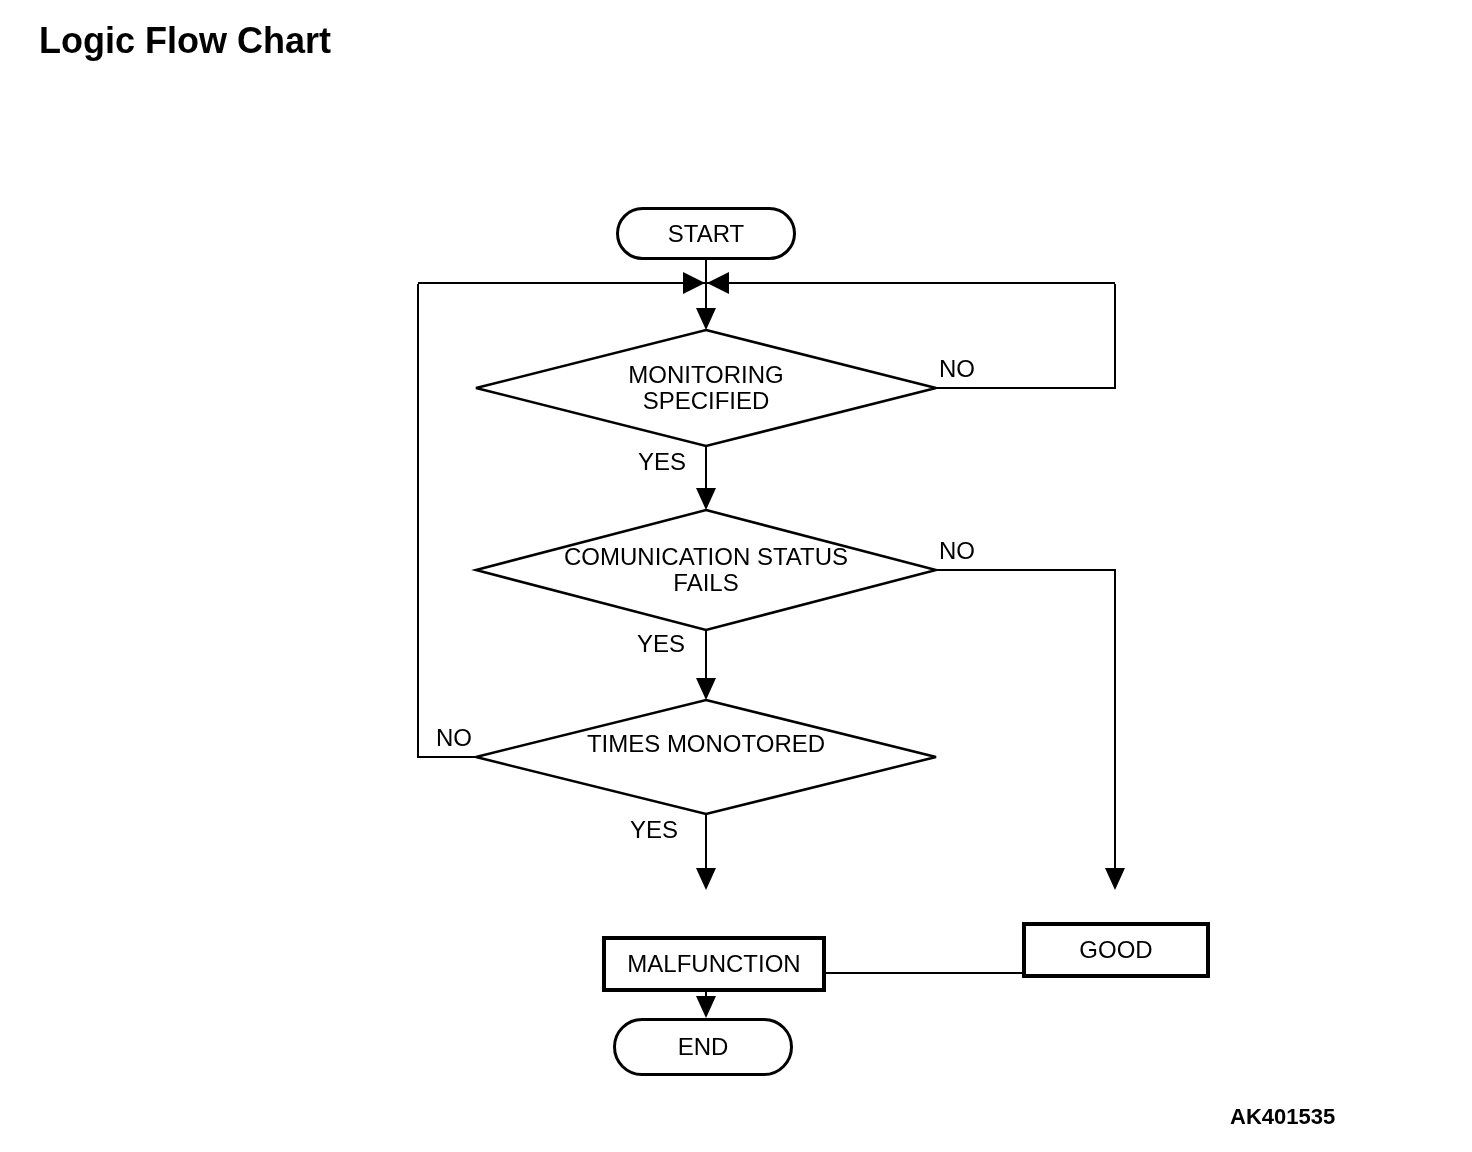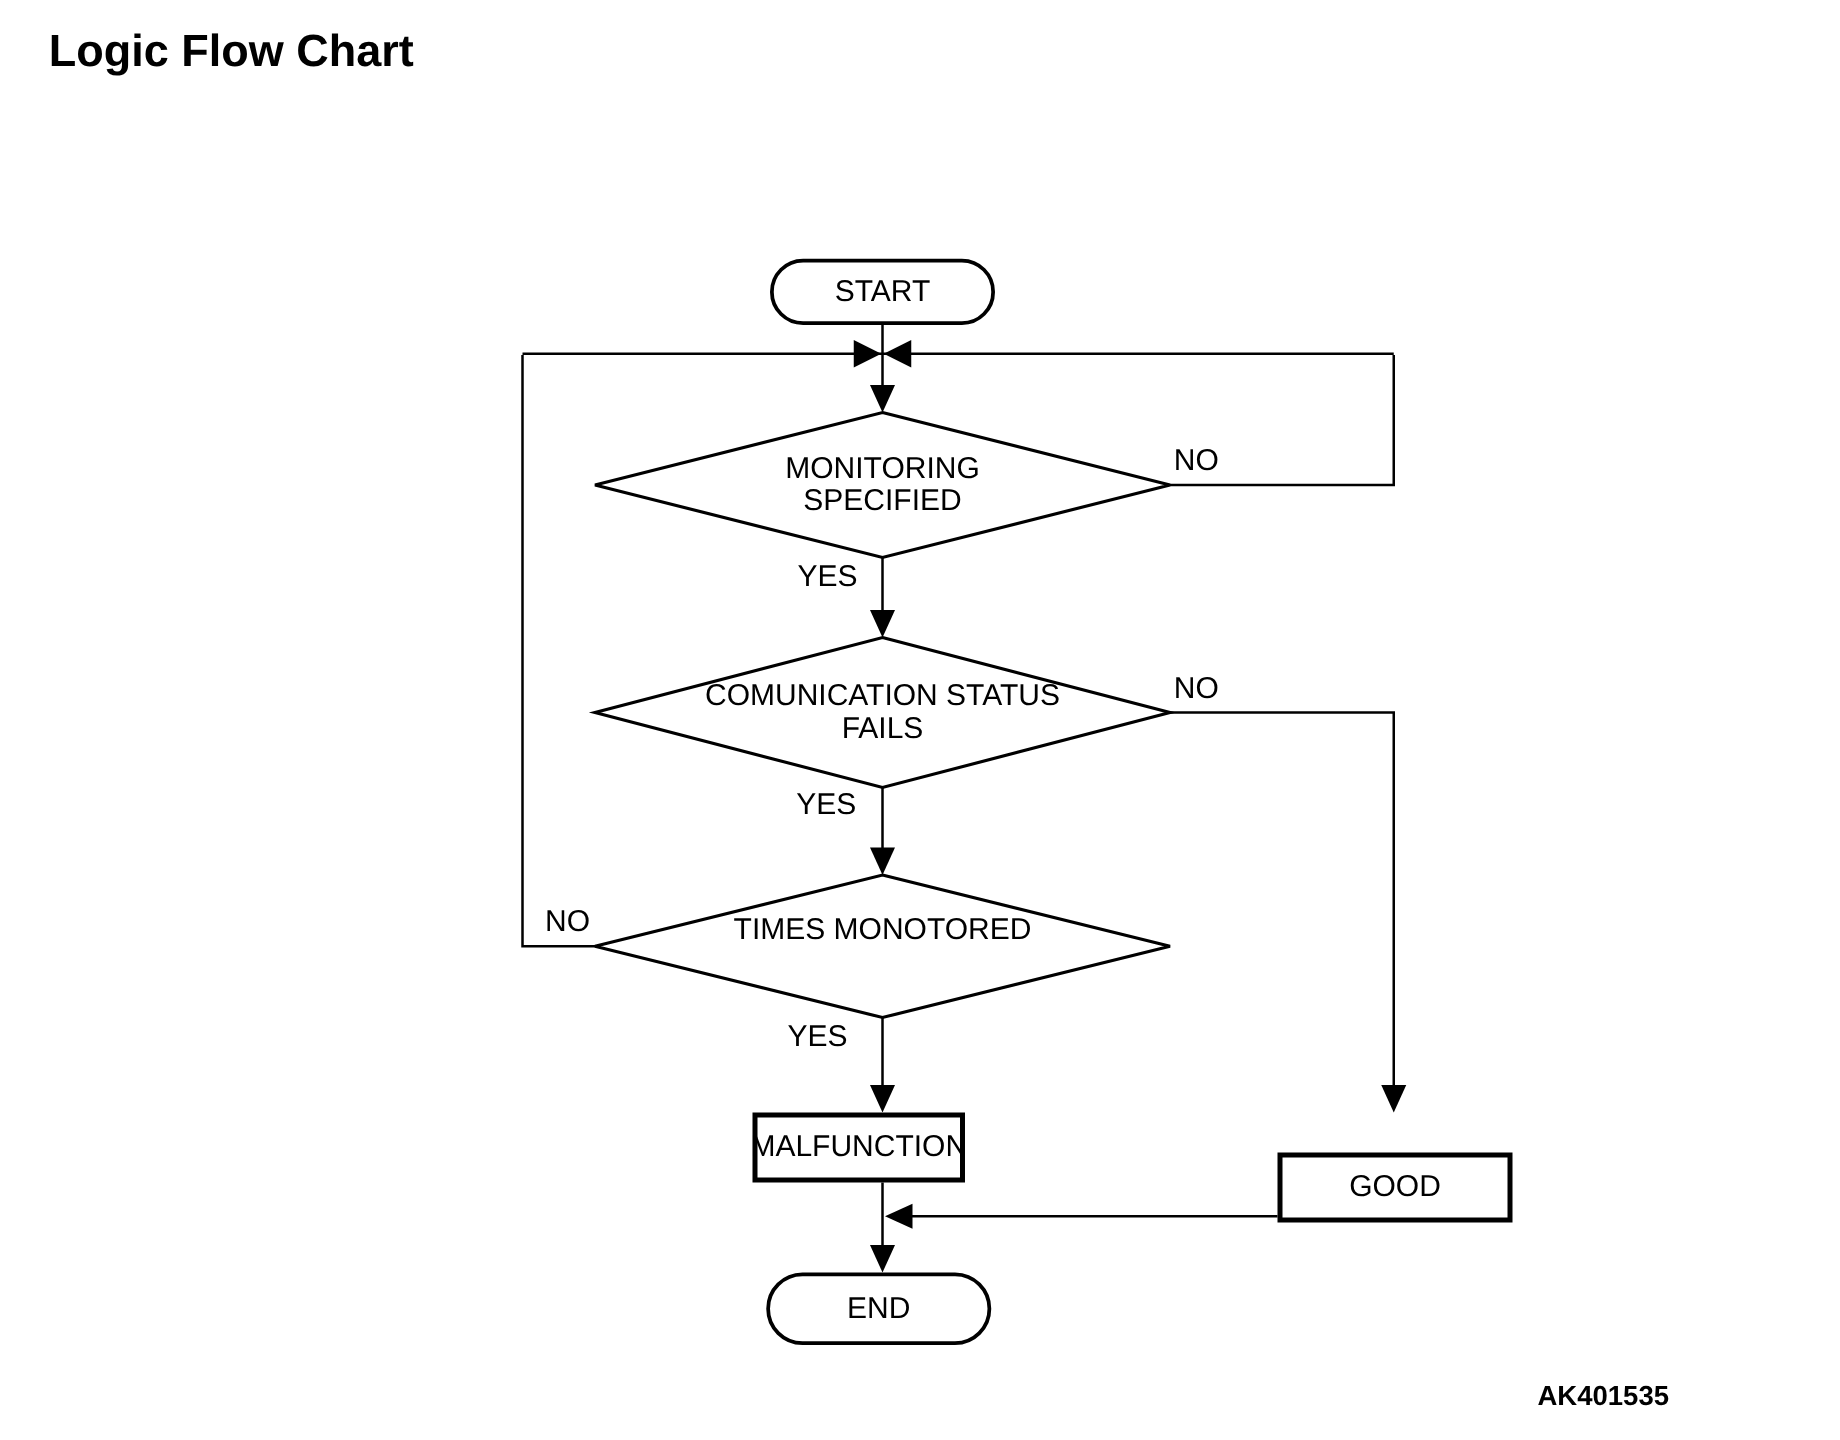--- a/index.html
+++ b/index.html
@@ -112,21 +112,21 @@
       <polygon points="1115,890 1105,868 1125,868"></polygon>
       <polygon points="708,973 730,963 730,983"></polygon>
       <polygon points="706,1018 696,996 716,996"></polygon>
     </g>
   </svg>
 
   <div class="node stadium" style="left:616px; top:207px; width:180px; height:53px;">
     <span>START</span>
   </div>
 
-  <div class="node rect" style="left:602px; top:890px; width:170px; height:56px;">
+  <div class="node rect" style="left:602px; top:936px; width:224px; height:56px;">
     <span>MALFUNCTION</span>
   </div>
 
   <div class="node rect" style="left:1022px; top:922px; width:188px; height:56px;">
     <span>GOOD</span>
   </div>
 
   <div class="node stadium" style="left:613px; top:1018px; width:180px; height:58px;">
     <span>END</span>
   </div>

